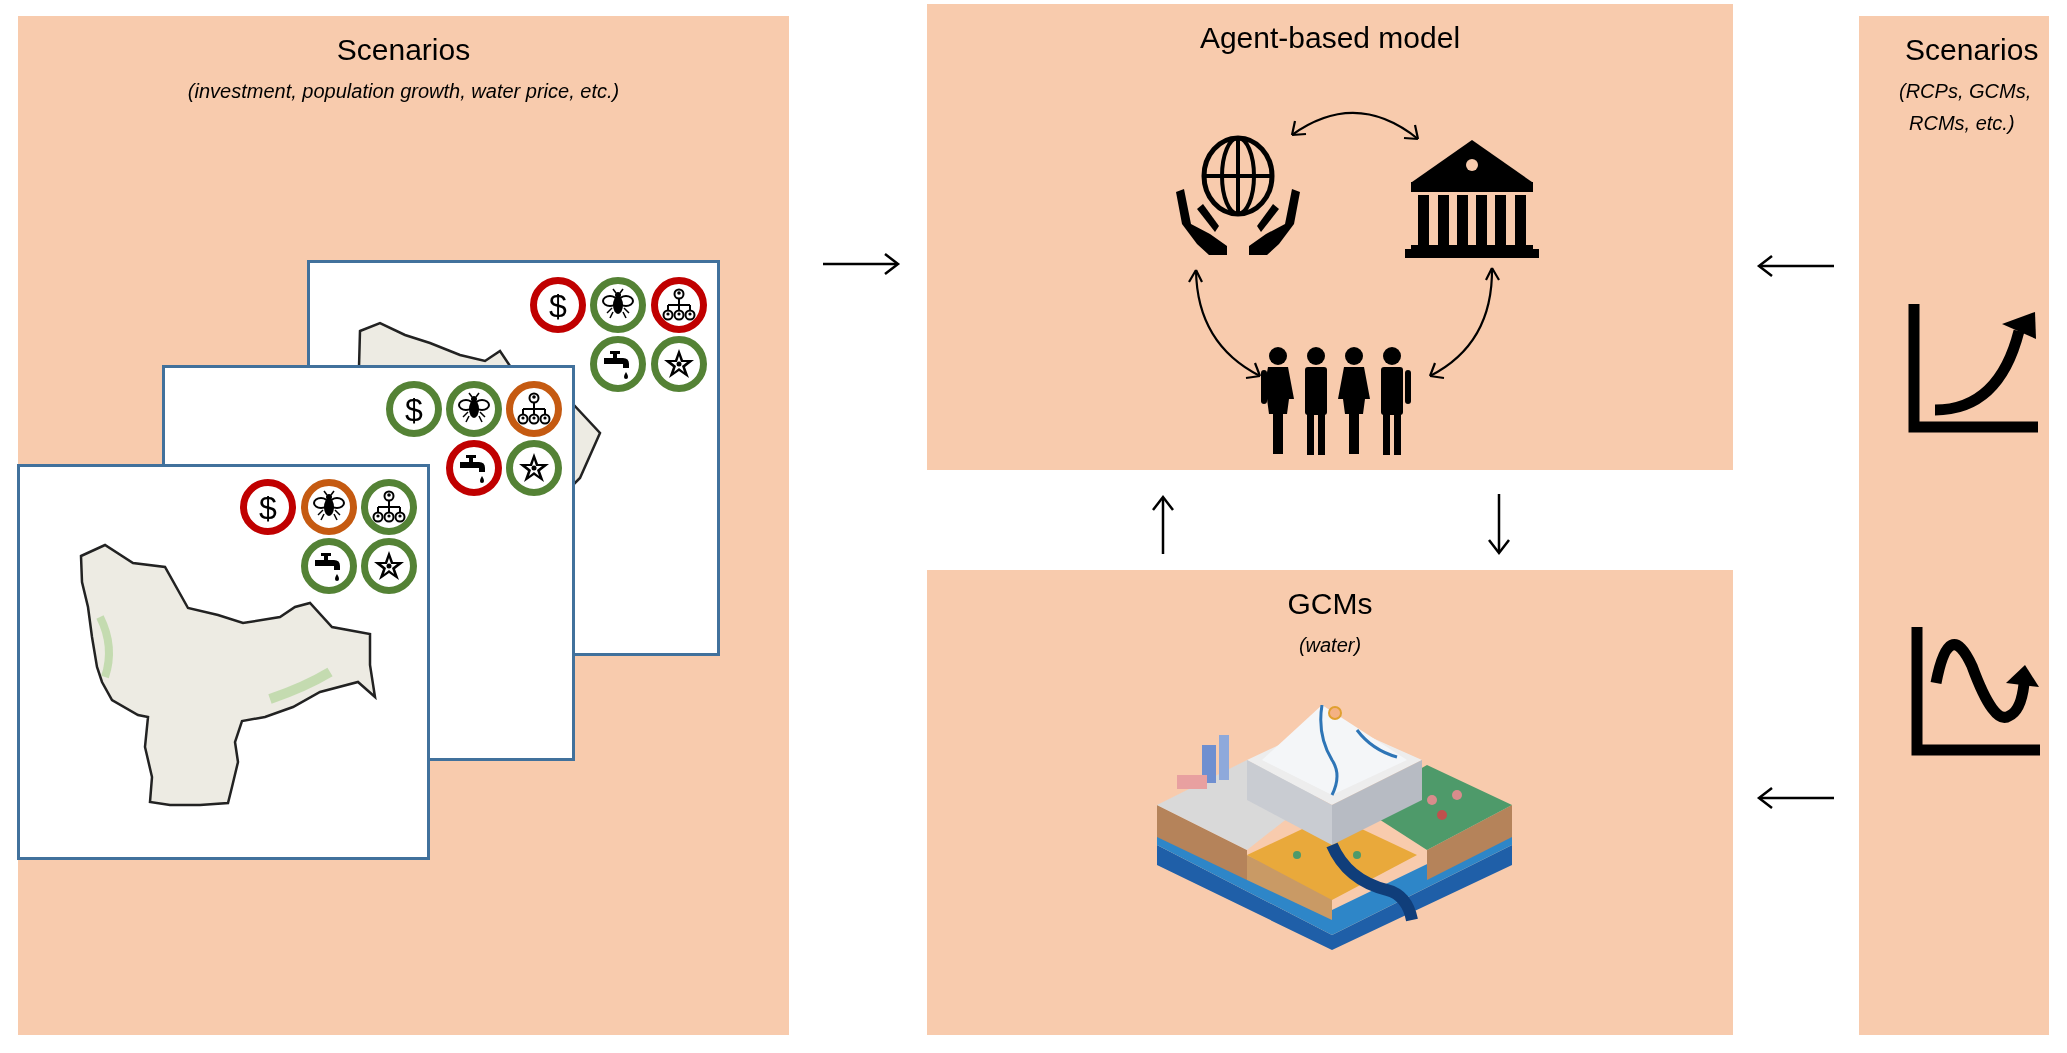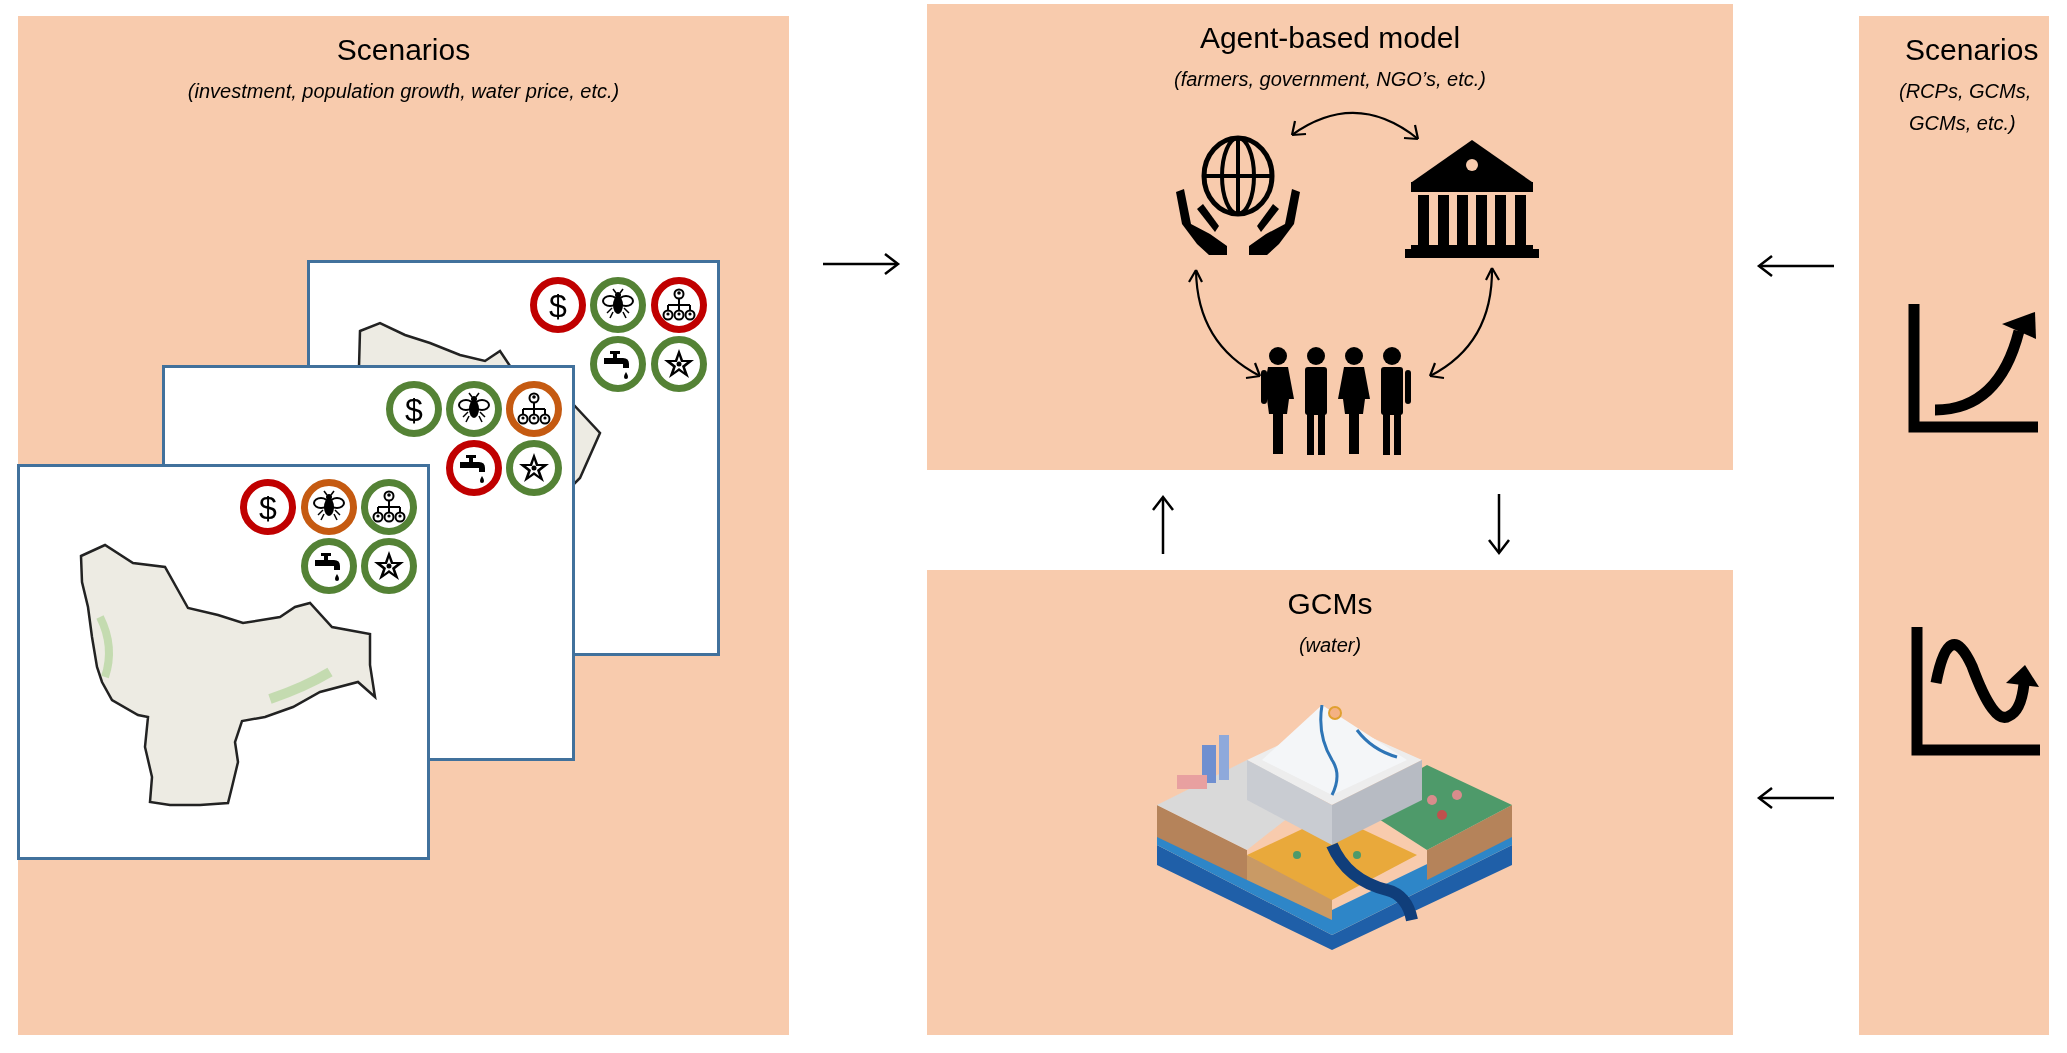--- a/index.html
+++ b/index.html
@@ -188,21 +188,20 @@
     </div>
   <div class="badge green" style="left: 341px; top: 71px; border-color: rgb(84, 130, 53);">
       <svg>
         <use href="#i-star"></use>
       </svg>
     </div>
 </div>
 
 <div class="panel" id="panel-abm">
   <div class="title">Agent-based model</div>
-  <div class="subtitle">(farmers, government, NGO’s, etc.)</div>
 
   <svg class="abs" style="left:0;top:0" width="806" height="466">
 
     <g fill="none" stroke="#000" stroke-width="2.2">
       <path d="M365 131 Q429 85 491 135"></path>
       <path d="M365 131 l3 -14 M365 131 l14 -1"></path>
       <path d="M491 135 l-14 -1 M491 135 l-3 -14"></path>
       <path d="M269 266 Q270 340 333 372"></path>
       <path d="M269 266 l-7 12 M269 266 l6 12"></path>
       <path d="M333 372 l-14 2 M333 372 l-5 -13"></path>
@@ -292,21 +291,21 @@
     <path d="M200 25 Q215 45 240 52" stroke="#2E75B6" stroke-width="3" fill="none"></path>
     <circle cx="178" cy="8" r="6" fill="#F4B183" stroke="#E0A030" stroke-width="2"></circle>
 
     <path d="M175 140 Q190 175 230 185 Q250 190 255 215" stroke="#103E7A" stroke-width="12" fill="none"></path>
   </svg>
 </div>
 
 <div class="panel" id="panel-climate">
   <div class="title">Scenarios</div>
   <div class="subtitle l1">(RCPs, GCMs,</div>
-  <div class="subtitle l2">GCMs, etc.)</div>
+  <div class="subtitle l2">RCMs, etc.)</div>
 
   <svg class="abs" style="left:0;top:0" width="190" height="1019">
     <g>
       <polyline points="55,288 55,411 179,411" fill="none" stroke="#000" stroke-width="11"></polyline>
       <path d="M76 394 Q140 394 160 315" fill="none" stroke="#000" stroke-width="11"></path>
       <polygon points="176,296 143,308 177,323" fill="#000"></polygon>
     </g>
     <g>
       <polyline points="58,611 58,734 181,734" fill="none" stroke="#000" stroke-width="11"></polyline>
       <path d="M77 667 Q90 600 113 650 Q135 710 150 700 Q162 695 165 668" fill="none" stroke="#000" stroke-width="11"></path>

